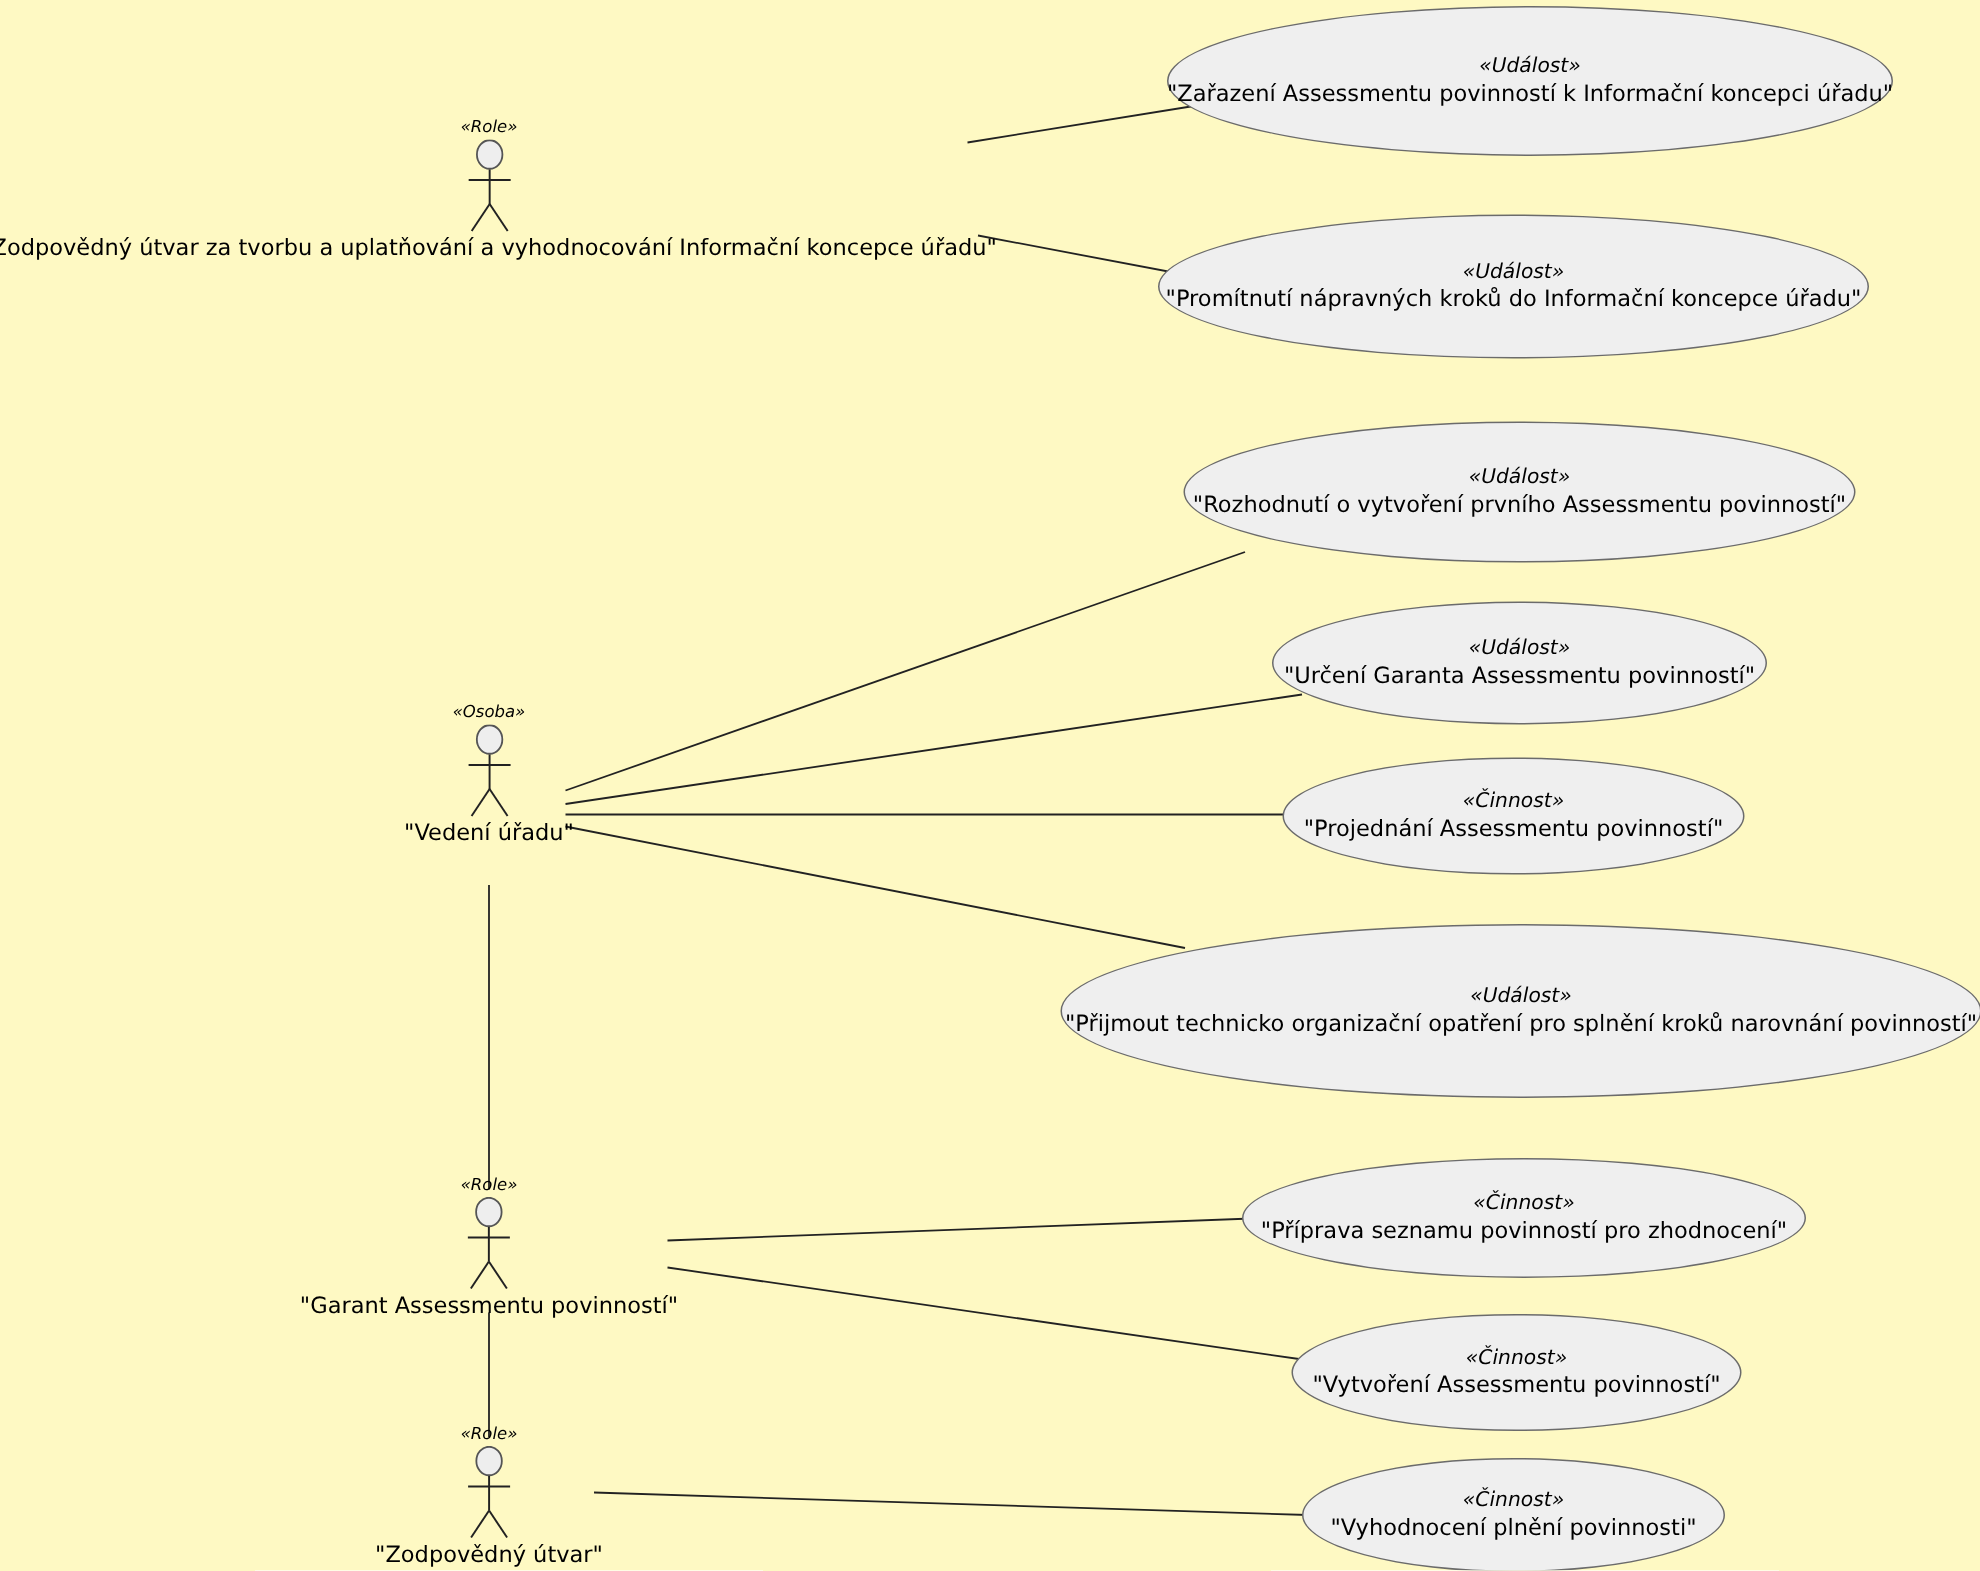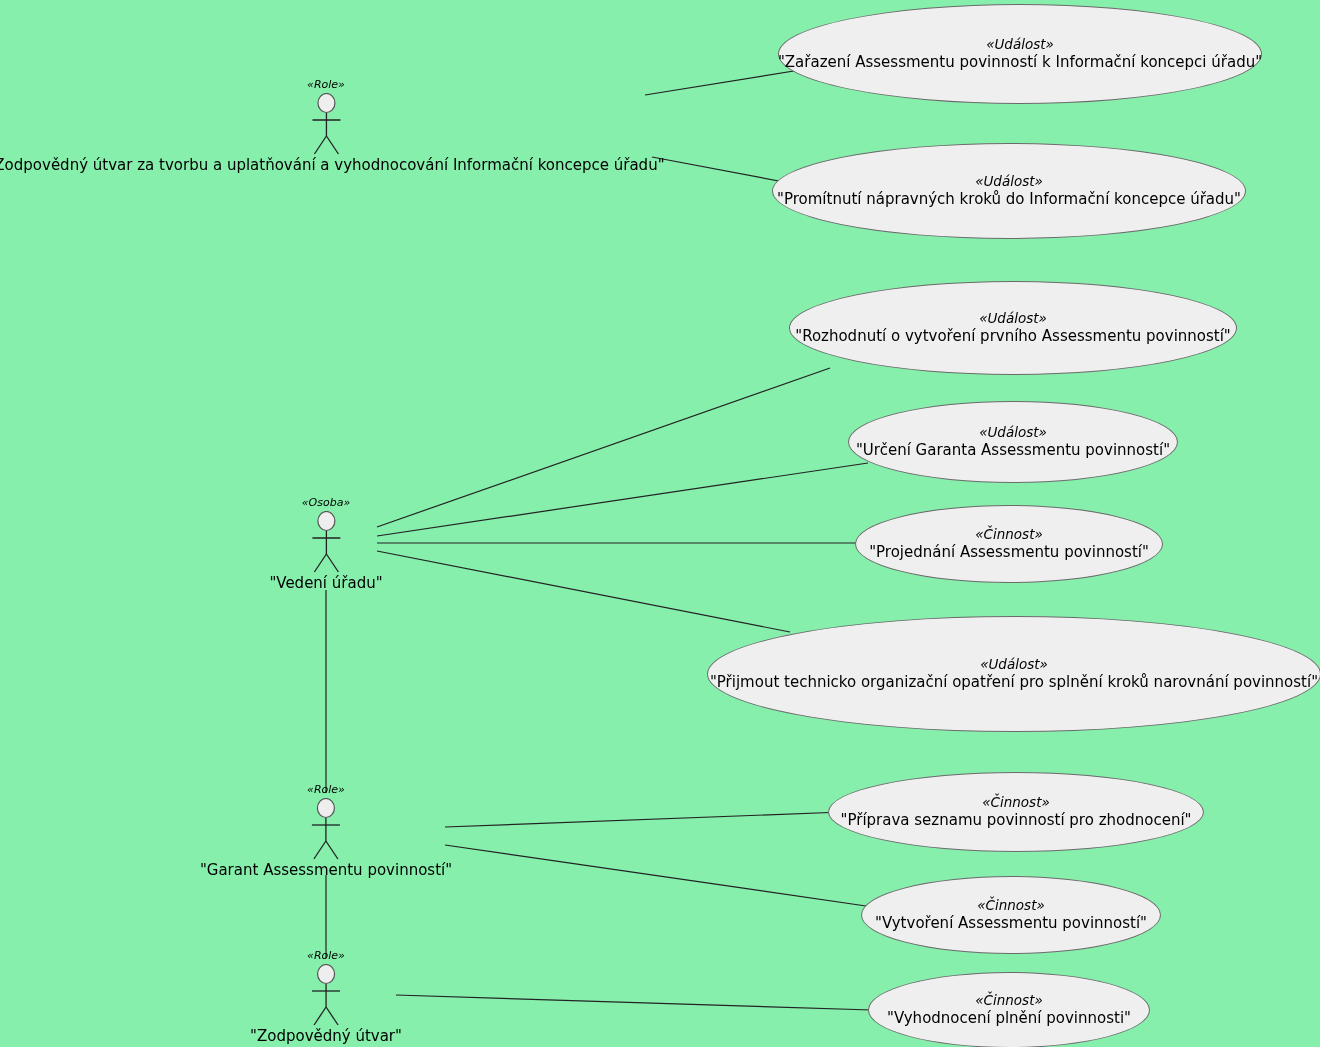--- a/index.html
+++ b/index.html
@@ -7,21 +7,21 @@
     padding: 0;
     background: #ffffff;
   }
   body {
     font-family: "DejaVu Sans", sans-serif;
   }
   #diagram-canvas {
     position: relative;
     width: 1320px;
     height: 1047px;
-    background: #86efac;
+    background: #fef9c3;
     overflow: hidden;
   }
   #edge-layer {
     position: absolute;
     left: 0;
     top: 0;
     width: 1320px;
     height: 1047px;
   }
   .usecase {
@@ -158,21 +158,21 @@
         <ellipse cx="22" cy="10" rx="8.5" ry="9.5" fill="#eeeeee" stroke="#555555" stroke-width="1.2"></ellipse>
         <line x1="22" y1="20" x2="22" y2="43" stroke="#222" stroke-width="1.3"></line>
         <line x1="8" y1="27" x2="36" y2="27" stroke="#222" stroke-width="1.3"></line>
         <line x1="22" y1="43" x2="10" y2="61" stroke="#222" stroke-width="1.3"></line>
         <line x1="22" y1="43" x2="34" y2="61" stroke="#222" stroke-width="1.3"></line>
       </svg>
     </div>
     <div class="actor-label">"Zodpovědný útvar za tvorbu a uplatňování a vyhodnocování Informační koncepce úřadu"</div>
   </div>
 
-  <div class="actor" style="left:326px; top:496px; transform:translateX(-50%);">
+  <div class="actor" style="left:326px; top:468px; transform:translateX(-50%);">
     <div class="actor-stereo">«Osoba»</div>
     <div class="actor-figure">
       <svg viewBox="0 0 44 62" width="44" height="62" xmlns="http://www.w3.org/2000/svg">
         <ellipse cx="22" cy="10" rx="8.5" ry="9.5" fill="#eeeeee" stroke="#555555" stroke-width="1.2"></ellipse>
         <line x1="22" y1="20" x2="22" y2="43" stroke="#222" stroke-width="1.3"></line>
         <line x1="8" y1="27" x2="36" y2="27" stroke="#222" stroke-width="1.3"></line>
         <line x1="22" y1="43" x2="10" y2="61" stroke="#222" stroke-width="1.3"></line>
         <line x1="22" y1="43" x2="34" y2="61" stroke="#222" stroke-width="1.3"></line>
       </svg>
     </div>

